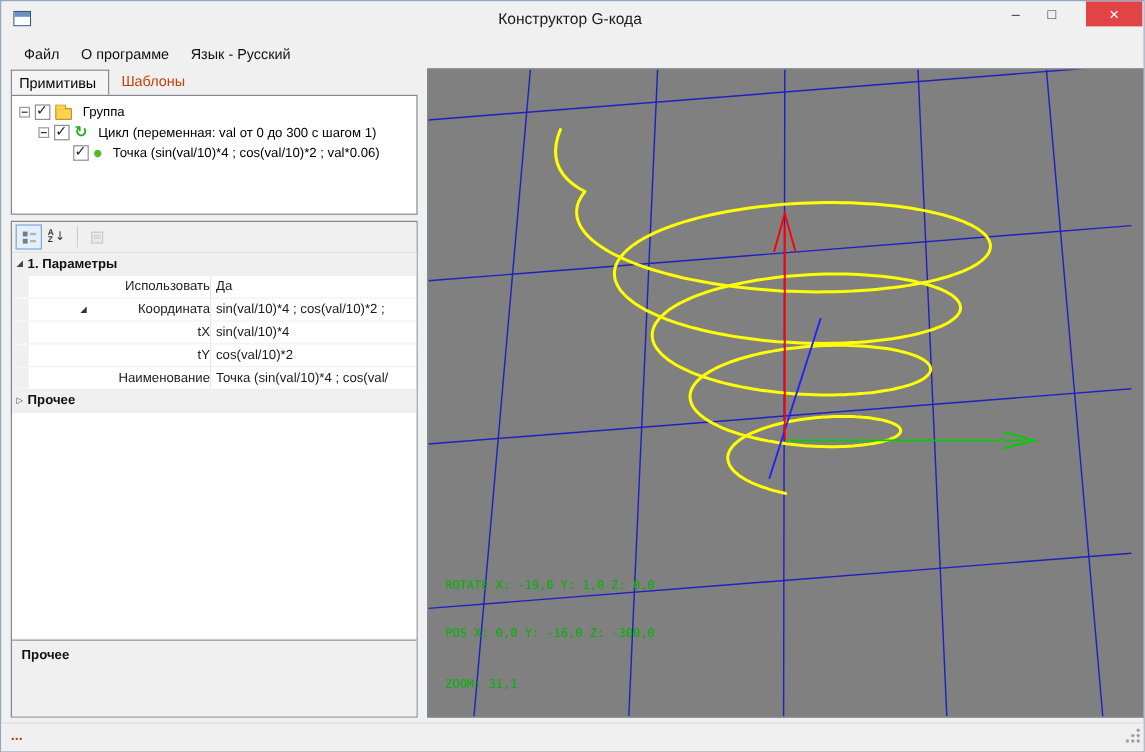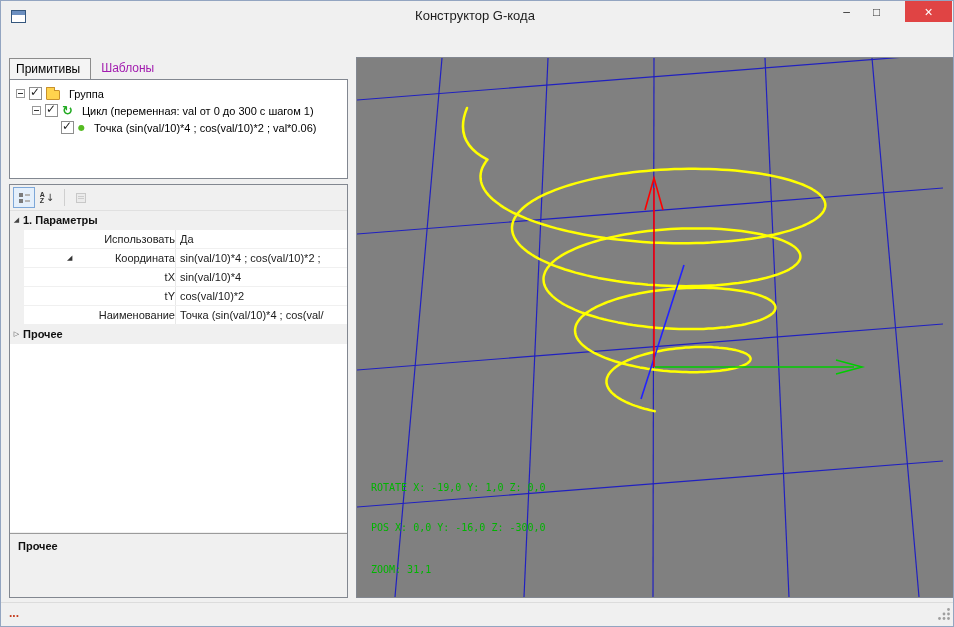--- a/index.html
+++ b/index.html
@@ -34,21 +34,21 @@
     display: flex; align-items: center; padding-left: 10px;
   }
   .menu-item { padding: 5px 9px; font-size: 12px; color: #111; }
 
   
   .tabstrip { position: absolute; left: 8px; top: 57px; height: 21px; display: flex; }
   .tab { padding: 3px 10px 0 10px; font-size: 12px; height: 21px; }
   .tab.active {
     background: #f4f4f4; border: 1px solid #8c8c8c; border-bottom: none; color: #000; padding-left: 6px;
   }
-  .tab.inactive { color: #a21caf; }
+  .tab.inactive { color: #c2410c; }
 
   
   .tree-panel {
     position: absolute; left: 8px; top: 78px; width: 339px; height: 100px;
     background: #fff; border: 1px solid #828790; padding-top: 5px; overflow: hidden;
   }
   .tree-row { height: 17px; display: flex; align-items: center; white-space: nowrap; }
   .tree-row .lbl { font-size: 11px; color: #000; margin-left: 9px; overflow: hidden; }
   .texp {
     width: 9px; height: 9px; border: 1px solid #999; background: #fff;
@@ -155,20 +155,25 @@
           <rect x="0.5" y="0.5" width="14" height="12" fill="#ffffff" stroke="#35577d"></rect>
           <rect x="1" y="1" width="13" height="4" fill="#6c8fc0"></rect>
         </svg>
     </span>
     <div class="titlebar-title">Конструктор G-кода</div>
     <div class="cap-btn cap-min">–</div>
     <div class="cap-btn cap-max">□</div>
     <div class="cap-btn cap-close">×</div>
   </div>
 
+  <div class="menubar">
+    <div class="menu-item">Файл</div>
+    <div class="menu-item">О программе</div>
+    <div class="menu-item">Язык - Русский</div>
+  </div>
 
   <div class="tabstrip">
     <div class="tab active">Примитивы</div>
     <div class="tab inactive">Шаблоны</div>
   </div>
 
   <div class="tree-panel">
     <div class="tree-row" style="padding-left:6px">
       <span class="texp">
           <i></i>

